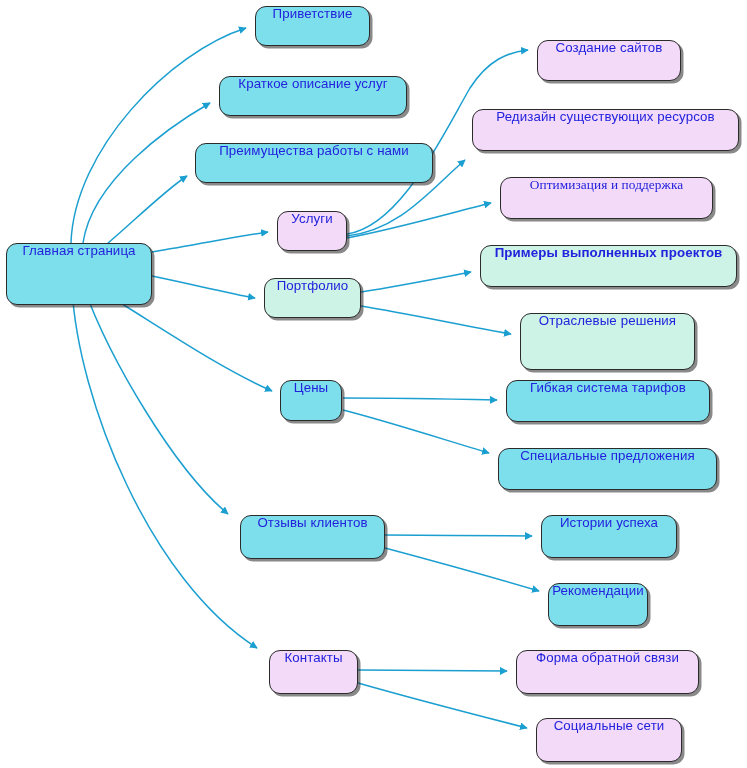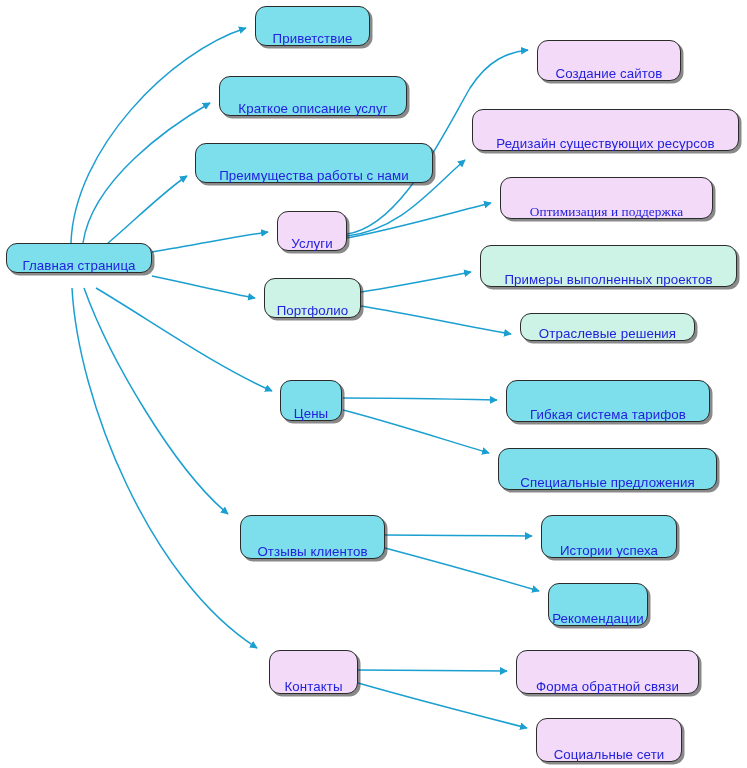--- a/index.html
+++ b/index.html
@@ -5,21 +5,21 @@
   html,body{margin:0;padding:0;background:#ffffff;}
   body{
     width:747px;height:768px;overflow:hidden;
     font-family:"Liberation Sans","DejaVu Sans",sans-serif;
   }
   #diagram{position:relative;width:747px;height:768px;}
   #edge-layer{position:absolute;left:0;top:0;width:747px;height:768px;}
   .node{
     position:absolute;
     box-sizing:border-box;
-    display:flex;align-items:flex-end;justify-content:center;
+    display:flex;align-items:flex-start;justify-content:center;
     border:1.6px solid #2b2b2b;
     border-radius:11px;
     color:#2222dd;
     font-size:13.3px;
     line-height:1;
     white-space:nowrap;
     box-shadow:2.5px 2.5px 0 rgba(40,40,40,0.55);
     letter-spacing:0.1px;
   }
   .fill-cyan{background:#7ddfec;}
@@ -52,21 +52,21 @@
         <path d="M 361,306 C 410,314 465,326 511,334" fill="none" stroke="#1b9fd0" stroke-width="1.5" marker-end="url(#arrow)"></path>
         <path d="M 343,398 C 400,398 450,399 497,400" fill="none" stroke="#1b9fd0" stroke-width="1.5" marker-end="url(#arrow)"></path>
         <path d="M 343,410 C 390,422 445,440 489,453" fill="none" stroke="#1b9fd0" stroke-width="1.5" marker-end="url(#arrow)"></path>
         <path d="M 385,535 C 430,535 490,536 532,536" fill="none" stroke="#1b9fd0" stroke-width="1.5" marker-end="url(#arrow)"></path>
         <path d="M 385,548 C 430,560 495,578 539,591" fill="none" stroke="#1b9fd0" stroke-width="1.5" marker-end="url(#arrow)"></path>
         <path d="M 358,670 C 400,670 465,671 507,671" fill="none" stroke="#1b9fd0" stroke-width="1.5" marker-end="url(#arrow)"></path>
         <path d="M 358,683 C 400,695 480,716 527,728" fill="none" stroke="#1b9fd0" stroke-width="1.5" marker-end="url(#arrow)"></path>
       </g>
   </svg>
   <div id="nodes">
-      <div class="node fill-cyan" style="left: 6px; top: 243px; width: 146px; height: 30px;">
+      <div class="node fill-cyan" style="left: 6px; top: 243px; width: 146px; height: 62px;">
         <span>Главная страница</span>
       </div>
       <div class="node fill-cyan" style="left: 255px; top: 6px; width: 115px; height: 40px;">
         <span>Приветствие</span>
       </div>
       <div class="node fill-cyan" style="left: 219px; top: 76px; width: 188px; height: 40px;">
         <span>Краткое описание услуг</span>
       </div>
       <div class="node fill-cyan" style="left: 195px; top: 143px; width: 238px; height: 40px;">
         <span>Преимущества работы с нами</span>
@@ -88,24 +88,24 @@
       </div>
       <div class="node fill-pink" style="left: 537px; top: 40px; width: 144px; height: 41px;">
         <span>Создание сайтов</span>
       </div>
       <div class="node fill-pink" style="left: 472px; top: 109px; width: 267px; height: 42px;">
         <span>Редизайн существующих ресурсов</span>
       </div>
       <div class="node fill-pink" style="left: 500px; top: 177px; width: 213px; height: 42px; font-family: Liberation Serif, serif;">
         <span>Оптимизация и поддержка</span>
       </div>
-      <div class="node fill-mint" style="left: 480px; top: 245px; width: 257px; height: 42px;">
+      <div class="node fill-mint" style="left: 480px; top: 245px; width: 257px; height: 42px; font-weight: bold;">
         <span>Примеры выполненных проектов</span>
       </div>
-      <div class="node fill-mint" style="left: 520px; top: 313px; width: 175px; height: 28px;">
+      <div class="node fill-mint" style="left: 520px; top: 313px; width: 175px; height: 57px;">
         <span>Отраслевые решения</span>
       </div>
       <div class="node fill-cyan" style="left: 506px; top: 380px; width: 204px; height: 42px;">
         <span>Гибкая система тарифов</span>
       </div>
       <div class="node fill-cyan" style="left: 498px; top: 448px; width: 219px; height: 42px;">
         <span>Специальные предложения</span>
       </div>
       <div class="node fill-cyan" style="left: 541px; top: 515px; width: 136px; height: 43px;">
         <span>Истории успеха</span>

